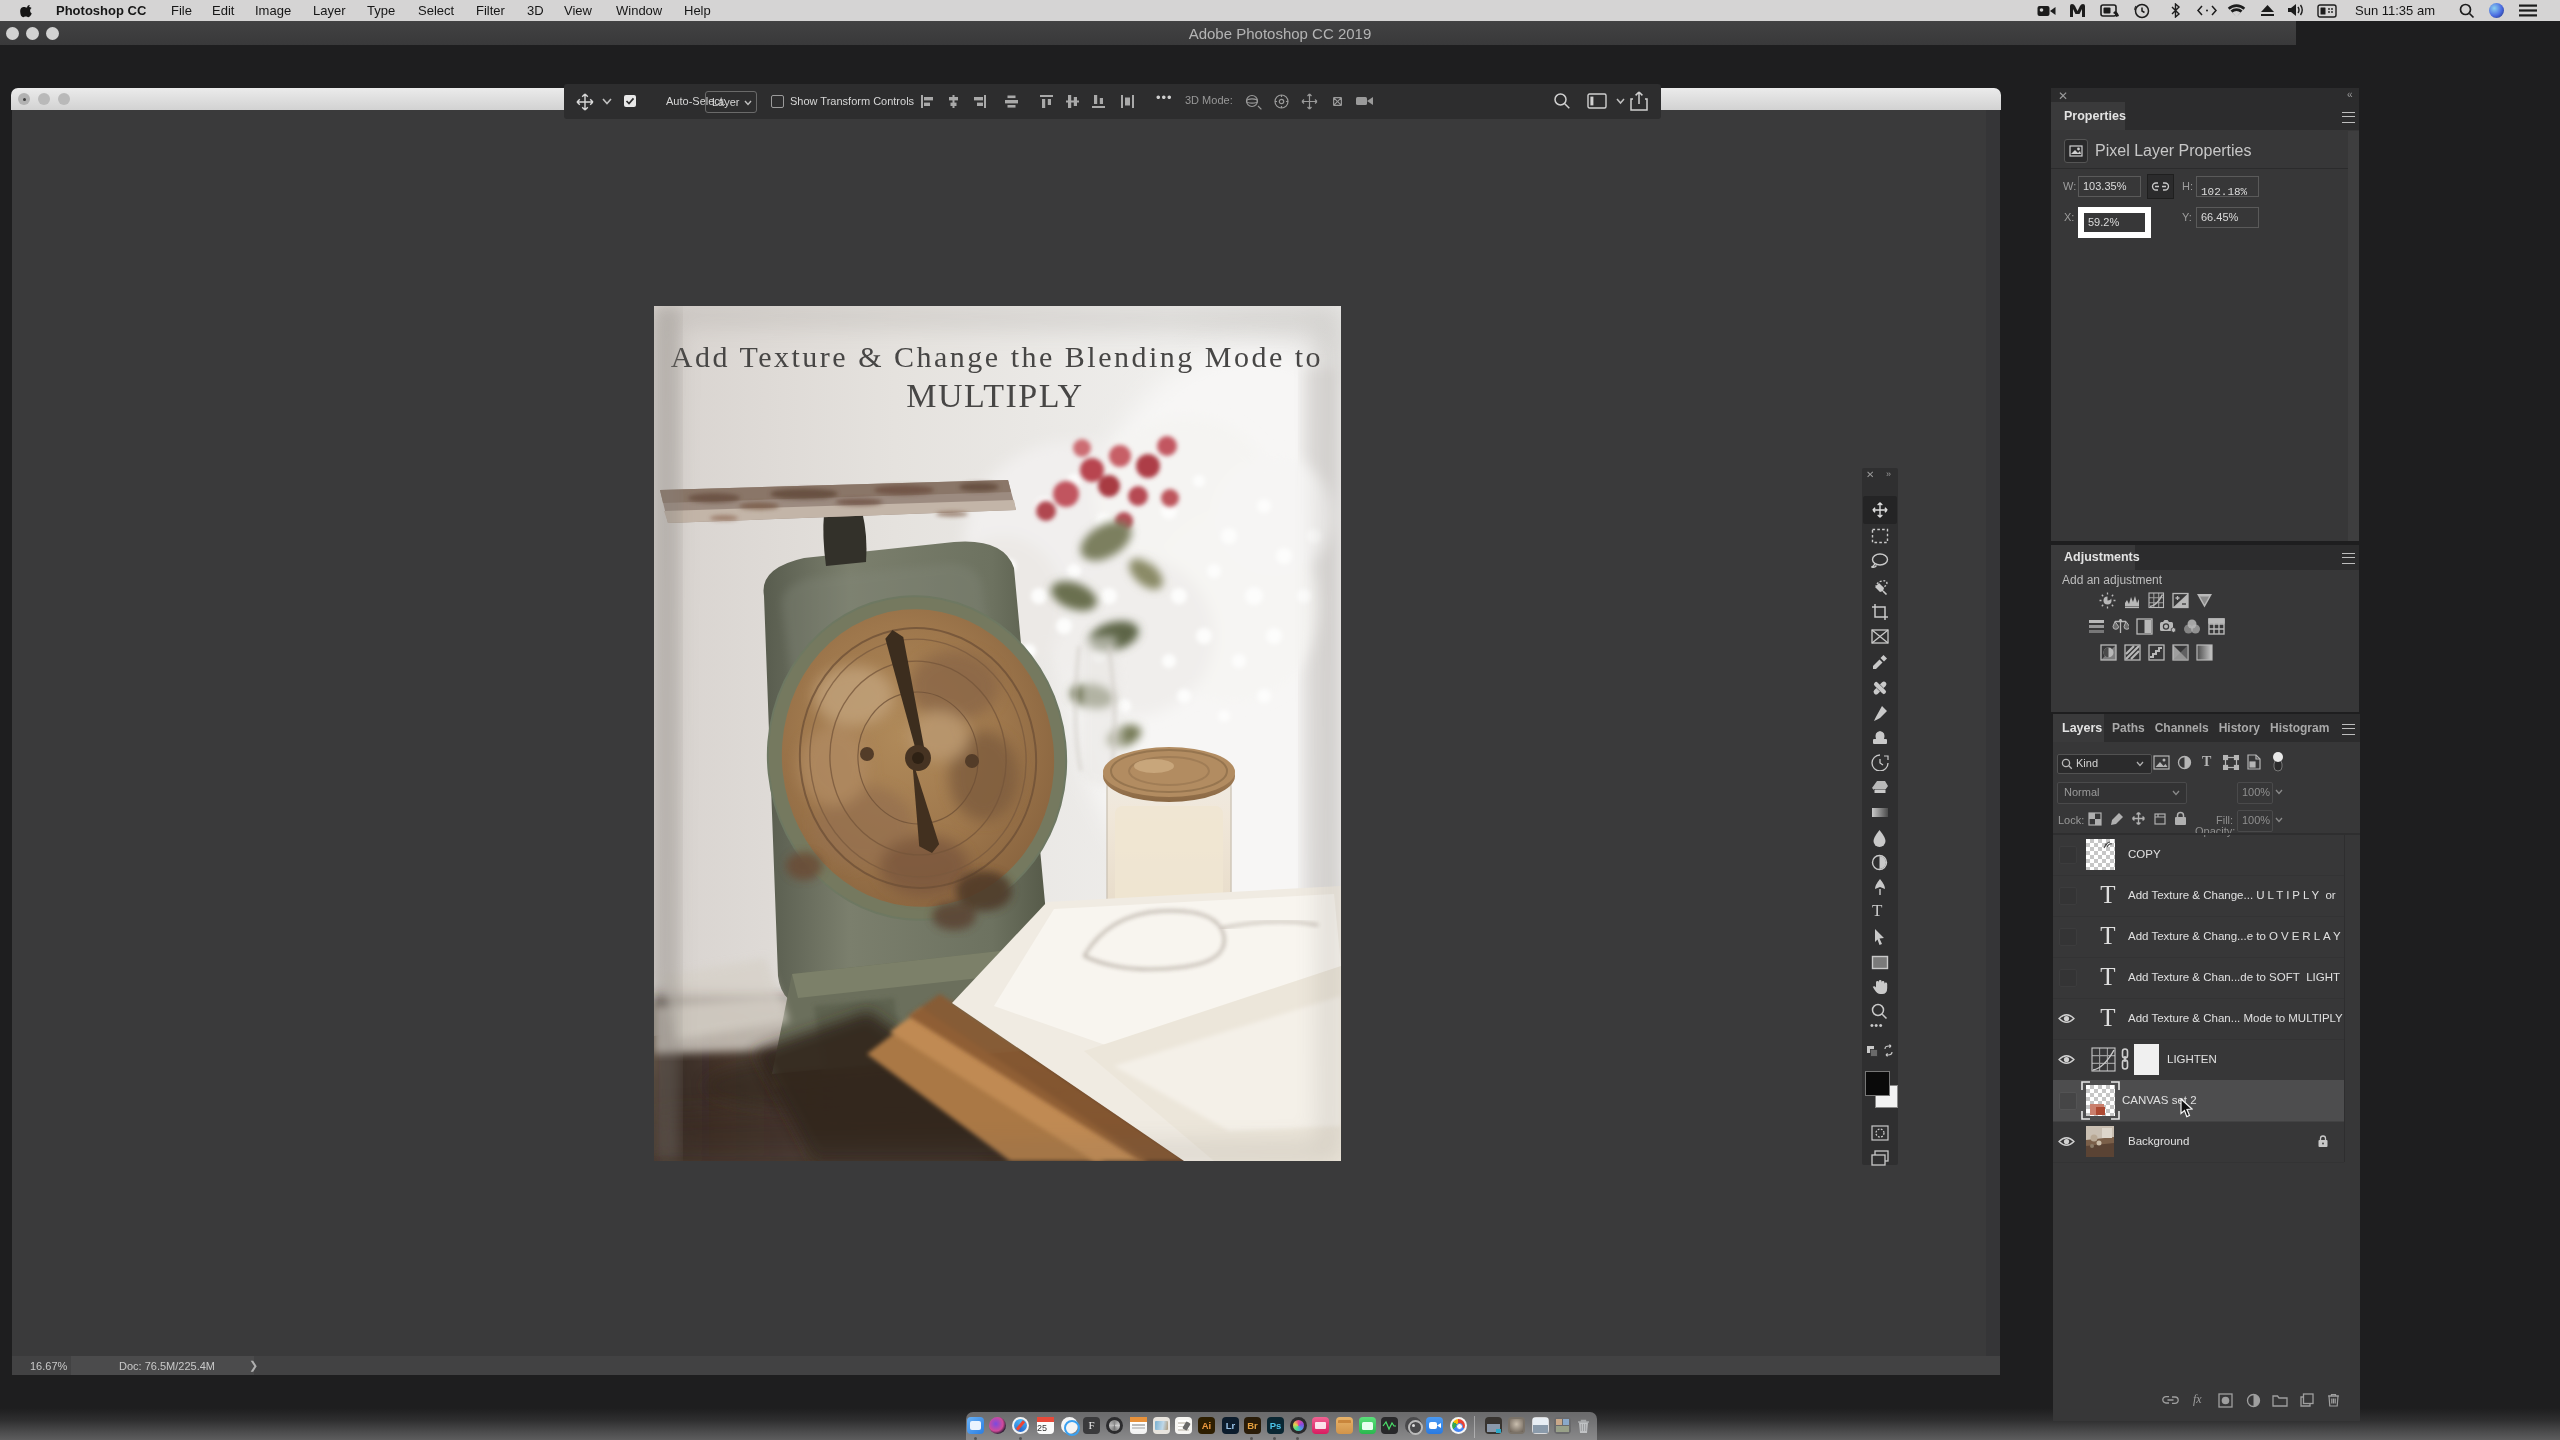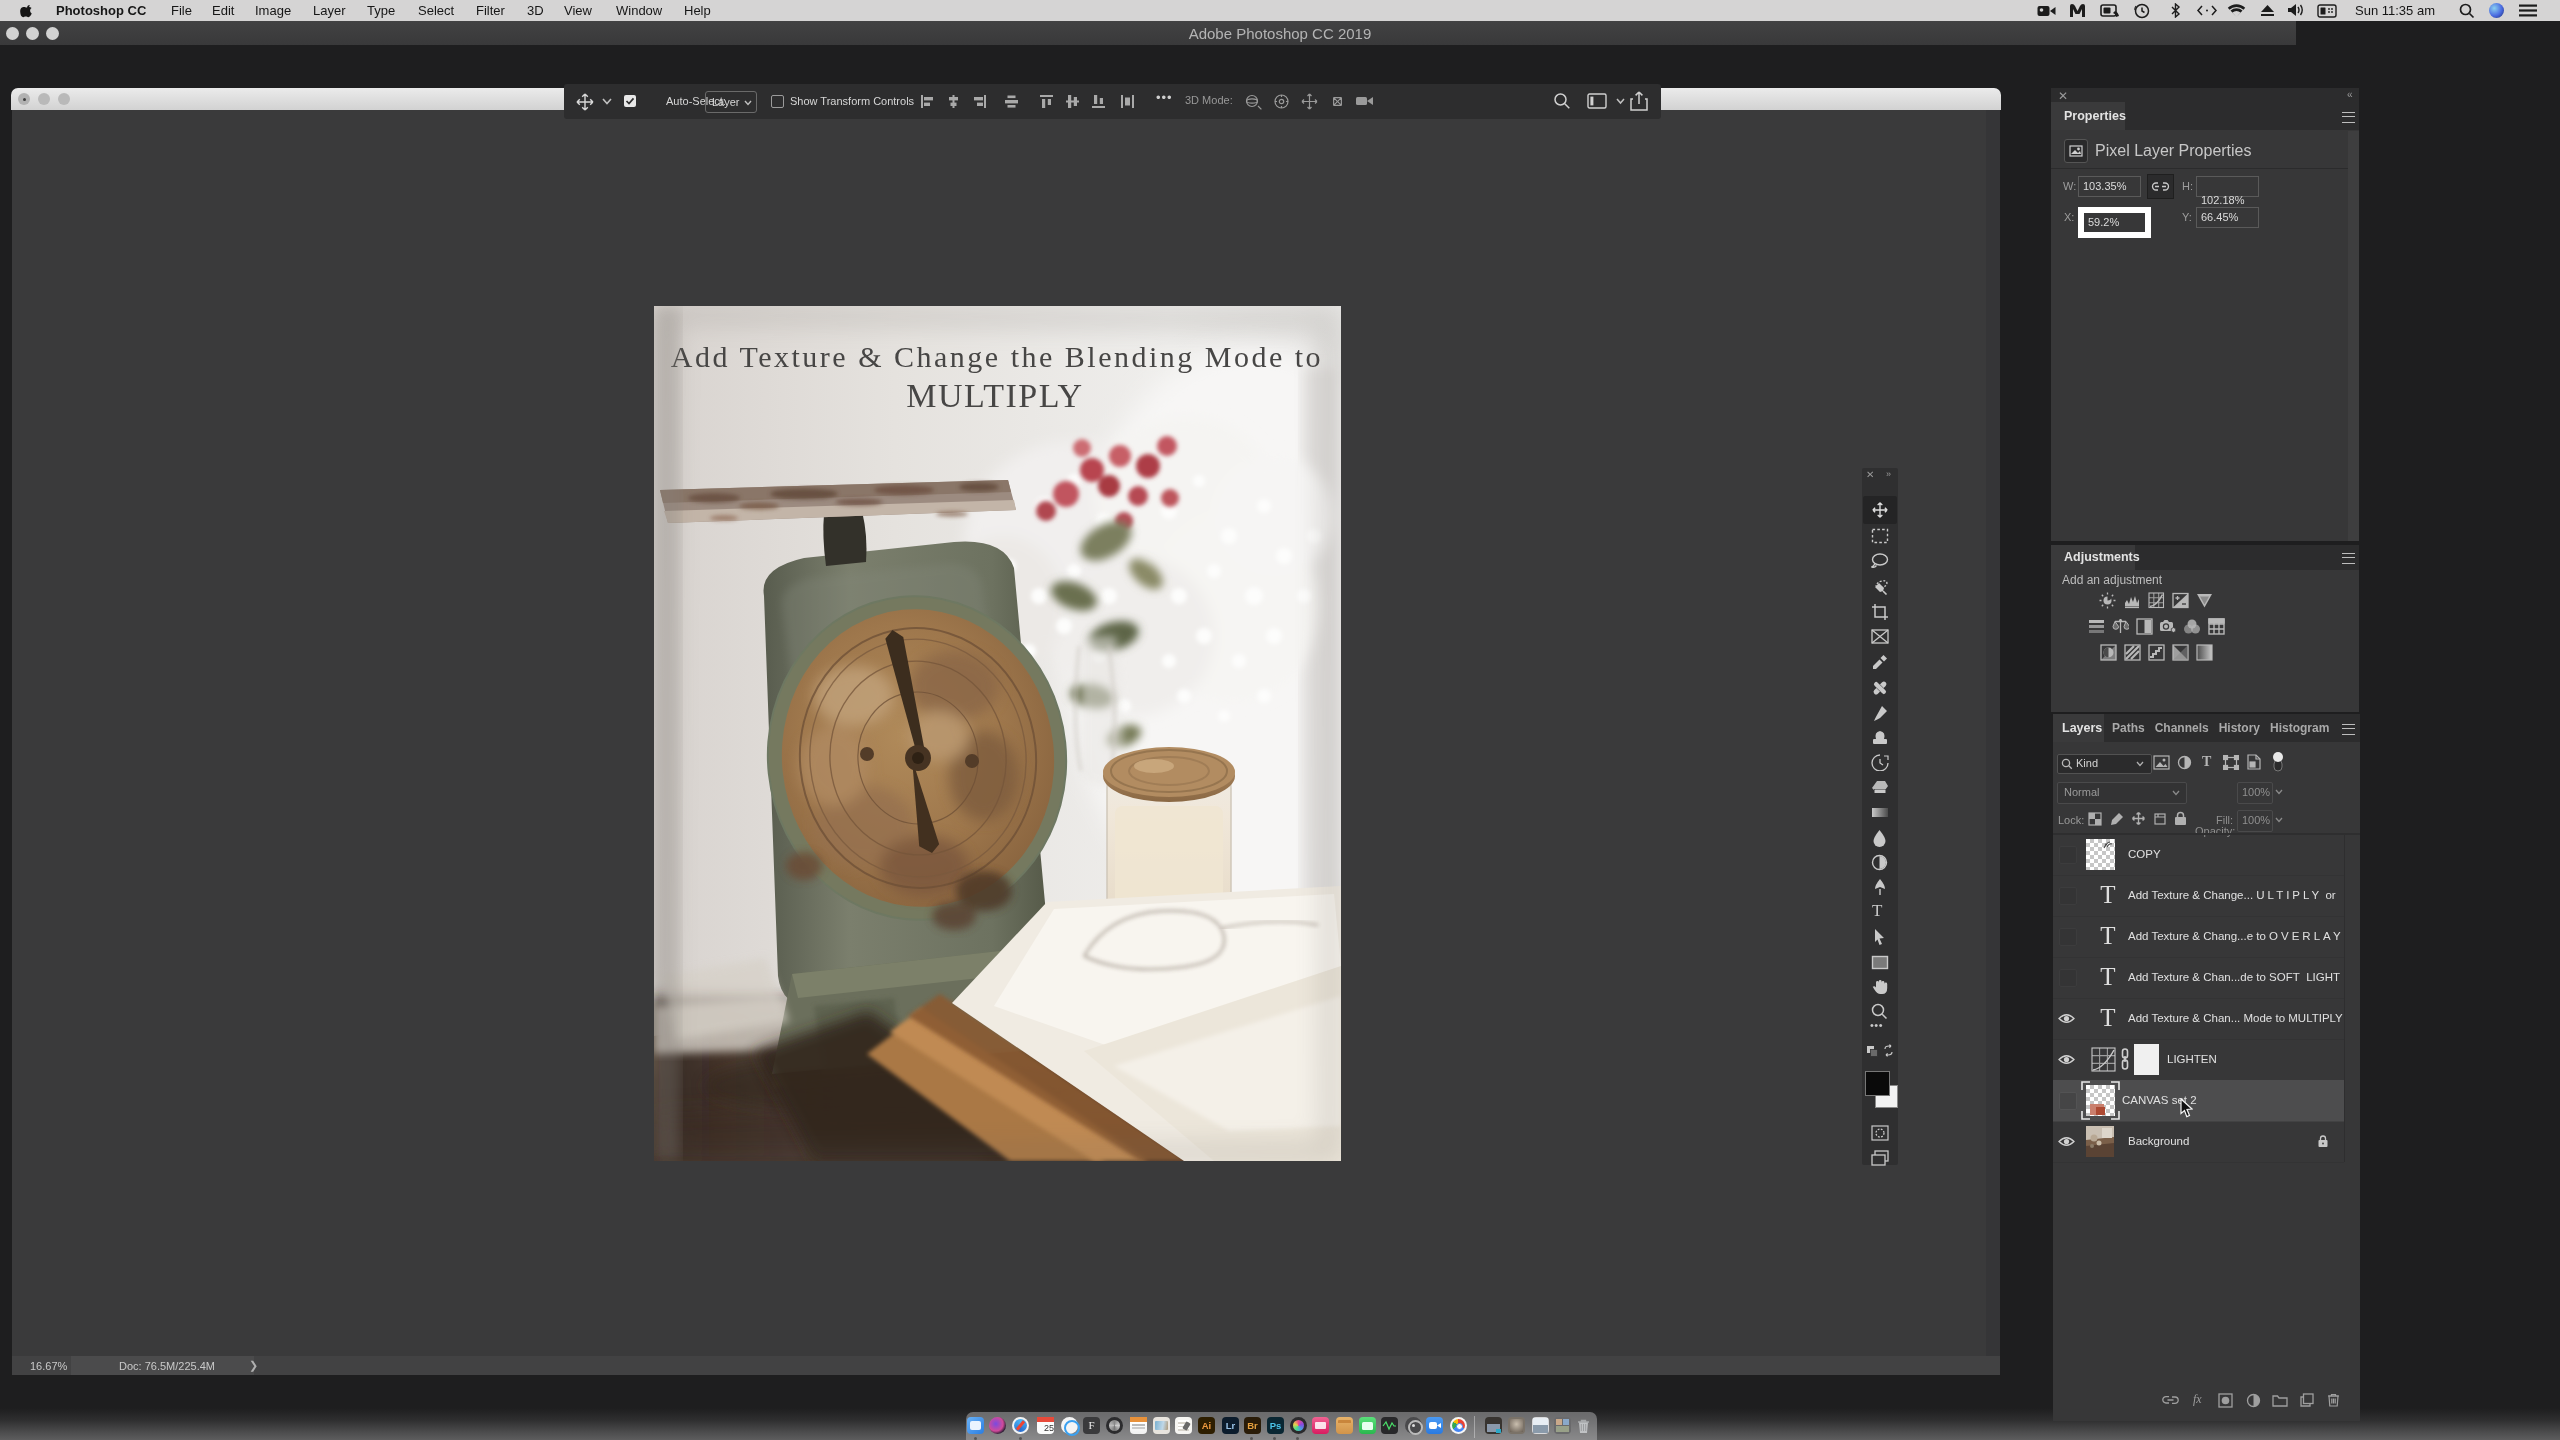--- a/index.html
+++ b/index.html
@@ -619,21 +619,21 @@
       <span class="abs small" style="left:4px;top:3px;color:#dcdcdc;">103.35%</span>
     </div>
   <div class="abs" style="left:96px;top:86px;width:25px;height:23px;background:#2b2b2c;border:1px solid #1f1f1f;">
     <svg width="25" height="23">
         <path d="M7 11.5 h4 M14 11.5 h4" stroke="#c9c9c9" stroke-width="1.3"></path>
         <path d="M10 8 h-2 a3.5 3.5 0 0 0 0 7 h2 M15 8 h2 a3.5 3.5 0 0 1 0 7 h-2" stroke="#c9c9c9" stroke-width="1.3" fill="none"></path>
       </svg>
   </div>
   <span class="abs t-g small" style="left:131px;top:92px;">H:</span>
   <div class="abs" style="left:145px;top:88px;width:61px;height:19px;border:1px solid #5a5a5a;">
-      <span class="abs small" style="left:4px;top:17px;color:#dcdcdc;">102.18%</span>
+      <span class="abs small" style="left:4px;top:9px;color:#dcdcdc;font-family:Liberation Mono, monospace;">102.18%</span>
     </div>
 
   <span class="abs t-g small" style="left:13px;top:123px;">X:</span>
   <div class="abs" style="left:27px;top:119px;width:61px;height:19px;border:6px solid #ffffff;">
       <span class="abs small" style="left:4px;top:3px;color:#dcdcdc;">59.2%</span>
     </div>
   <span class="abs t-g small" style="left:131px;top:123px;">Y:</span>
   <div class="abs" style="left:145px;top:119px;width:61px;height:19px;border:1px solid #5a5a5a;">
       <span class="abs small" style="left:4px;top:3px;color:#dcdcdc;">66.45%</span>
     </div>
@@ -957,21 +957,21 @@
  <div class="dicon" style="left:1px;background:linear-gradient(135deg,#6ab2f7,#2a7de0);">
       <div style="position:absolute;left:3px;top:4px;width:11px;height:9px;background:#eaf4ff;border-radius:2px;"></div>
     </div>
  <div class="dicon" style="left:23px;background:radial-gradient(circle at 40% 40%,#7a4ae0,#d04a9a 50%,#1a1a2a 75%);border-radius:50%;"></div>
  <div class="dicon" style="left:46px;background:#f2f2f2;border-radius:50%;">
       <div style="position:absolute;left:2px;top:2px;width:13px;height:13px;border-radius:50%;background:conic-gradient(#4ab3f4,#2a6fd0,#4ab3f4);"></div>
       <div style="position:absolute;left:7px;top:3px;width:3px;height:11px;background:#e43;transform:rotate(40deg);"></div>
     </div>
  <div class="dicon" style="left:71px;background:#fbfbfb;">
       <div style="position:absolute;left:0;top:0;width:17px;height:5px;background:#e84a3a;"></div>
-      <div style="position:absolute;left:0;top:5px;width:17px;height:12px;color:#333;font-size:9px;text-align:right;line-height:12px;">25</div>
+      <div style="position:absolute;left:0;top:5px;width:17px;height:12px;color:#333;font-size:9px;text-align:left;line-height:12px;">25</div>
     </div>
  <div class="dicon" style="left:95px;background:#f5f5f5;border-radius:50%;">
       <div style="position:absolute;left:2.5px;top:2.5px;width:12px;height:12px;border:2.6px solid #3aa0f0;border-radius:50%;"></div>
     </div>
  <div class="dicon" style="left:117px;background:#3a3a3c;color:#eee;font-size:11px;text-align:center;line-height:17px;font-family:'Liberation Serif',serif;">F</div>
  <div class="dicon" style="left:140px;background:#2c2c2e;border-radius:50%;">
       <div style="position:absolute;left:3px;top:3px;width:11px;height:11px;border-radius:50%;background:conic-gradient(#888,#ccc,#777,#bbb,#888);"></div>
     </div>
  <div class="dicon" style="left:164px;background:linear-gradient(#fff 30%,#f0f0f0);">
       <div style="position:absolute;left:0;top:0;width:17px;height:5px;background:#e8913a;"></div>

